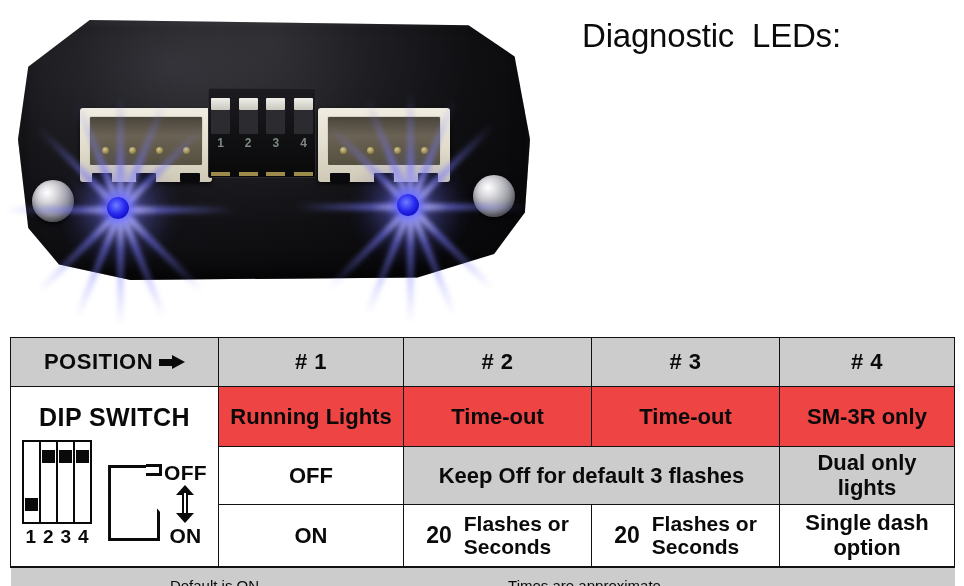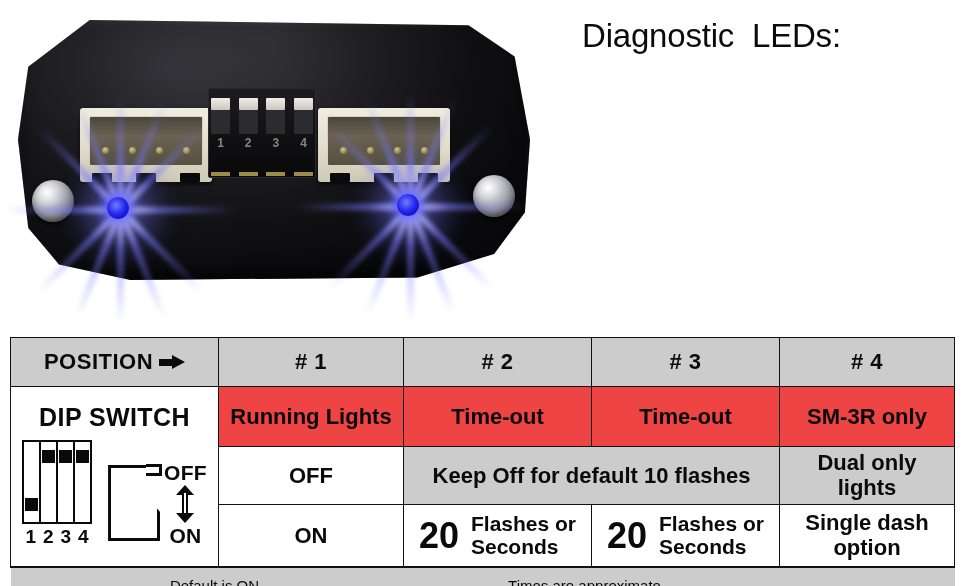--- a/index.html
+++ b/index.html
@@ -469,21 +469,21 @@
   }
 
   
   .flash-cell {
     display: flex;
     align-items: center;
     justify-content: center;
     gap: 12px;
   }
   .flash-num {
-    font-size: 36px;
+    font-size: 23px;
     font-weight: bold;
     font-family: "Liberation Sans", sans-serif;
   }
   .flash-lbl {
     font-size: 21px;
     line-height: 1.08;
     text-align: left;
     white-space: pre-line;
   }
   .two-line { font-size: 21px; line-height: 1.12; white-space: pre-line; }
@@ -663,21 +663,21 @@
           </div>
         </td>
         <td>Running Lights</td>
         <td>Time-out</td>
         <td>Time-out</td>
         <td>SM-3R only</td>
       </tr>
 
       <tr class="r-off">
         <td class="white-cell">OFF</td>
-        <td colspan="2">Keep Off for default 10 flashes</td>
+        <td colspan="2">Keep Off for default 3 flashes</td>
         <td class="two-line">Dual only
 lights</td>
       </tr>
 
       <tr class="r-on">
         <td>ON</td>
         <td>
           <div class="flash-cell">
             <span class="flash-num">20</span>
             <span class="flash-lbl">Flashes or

